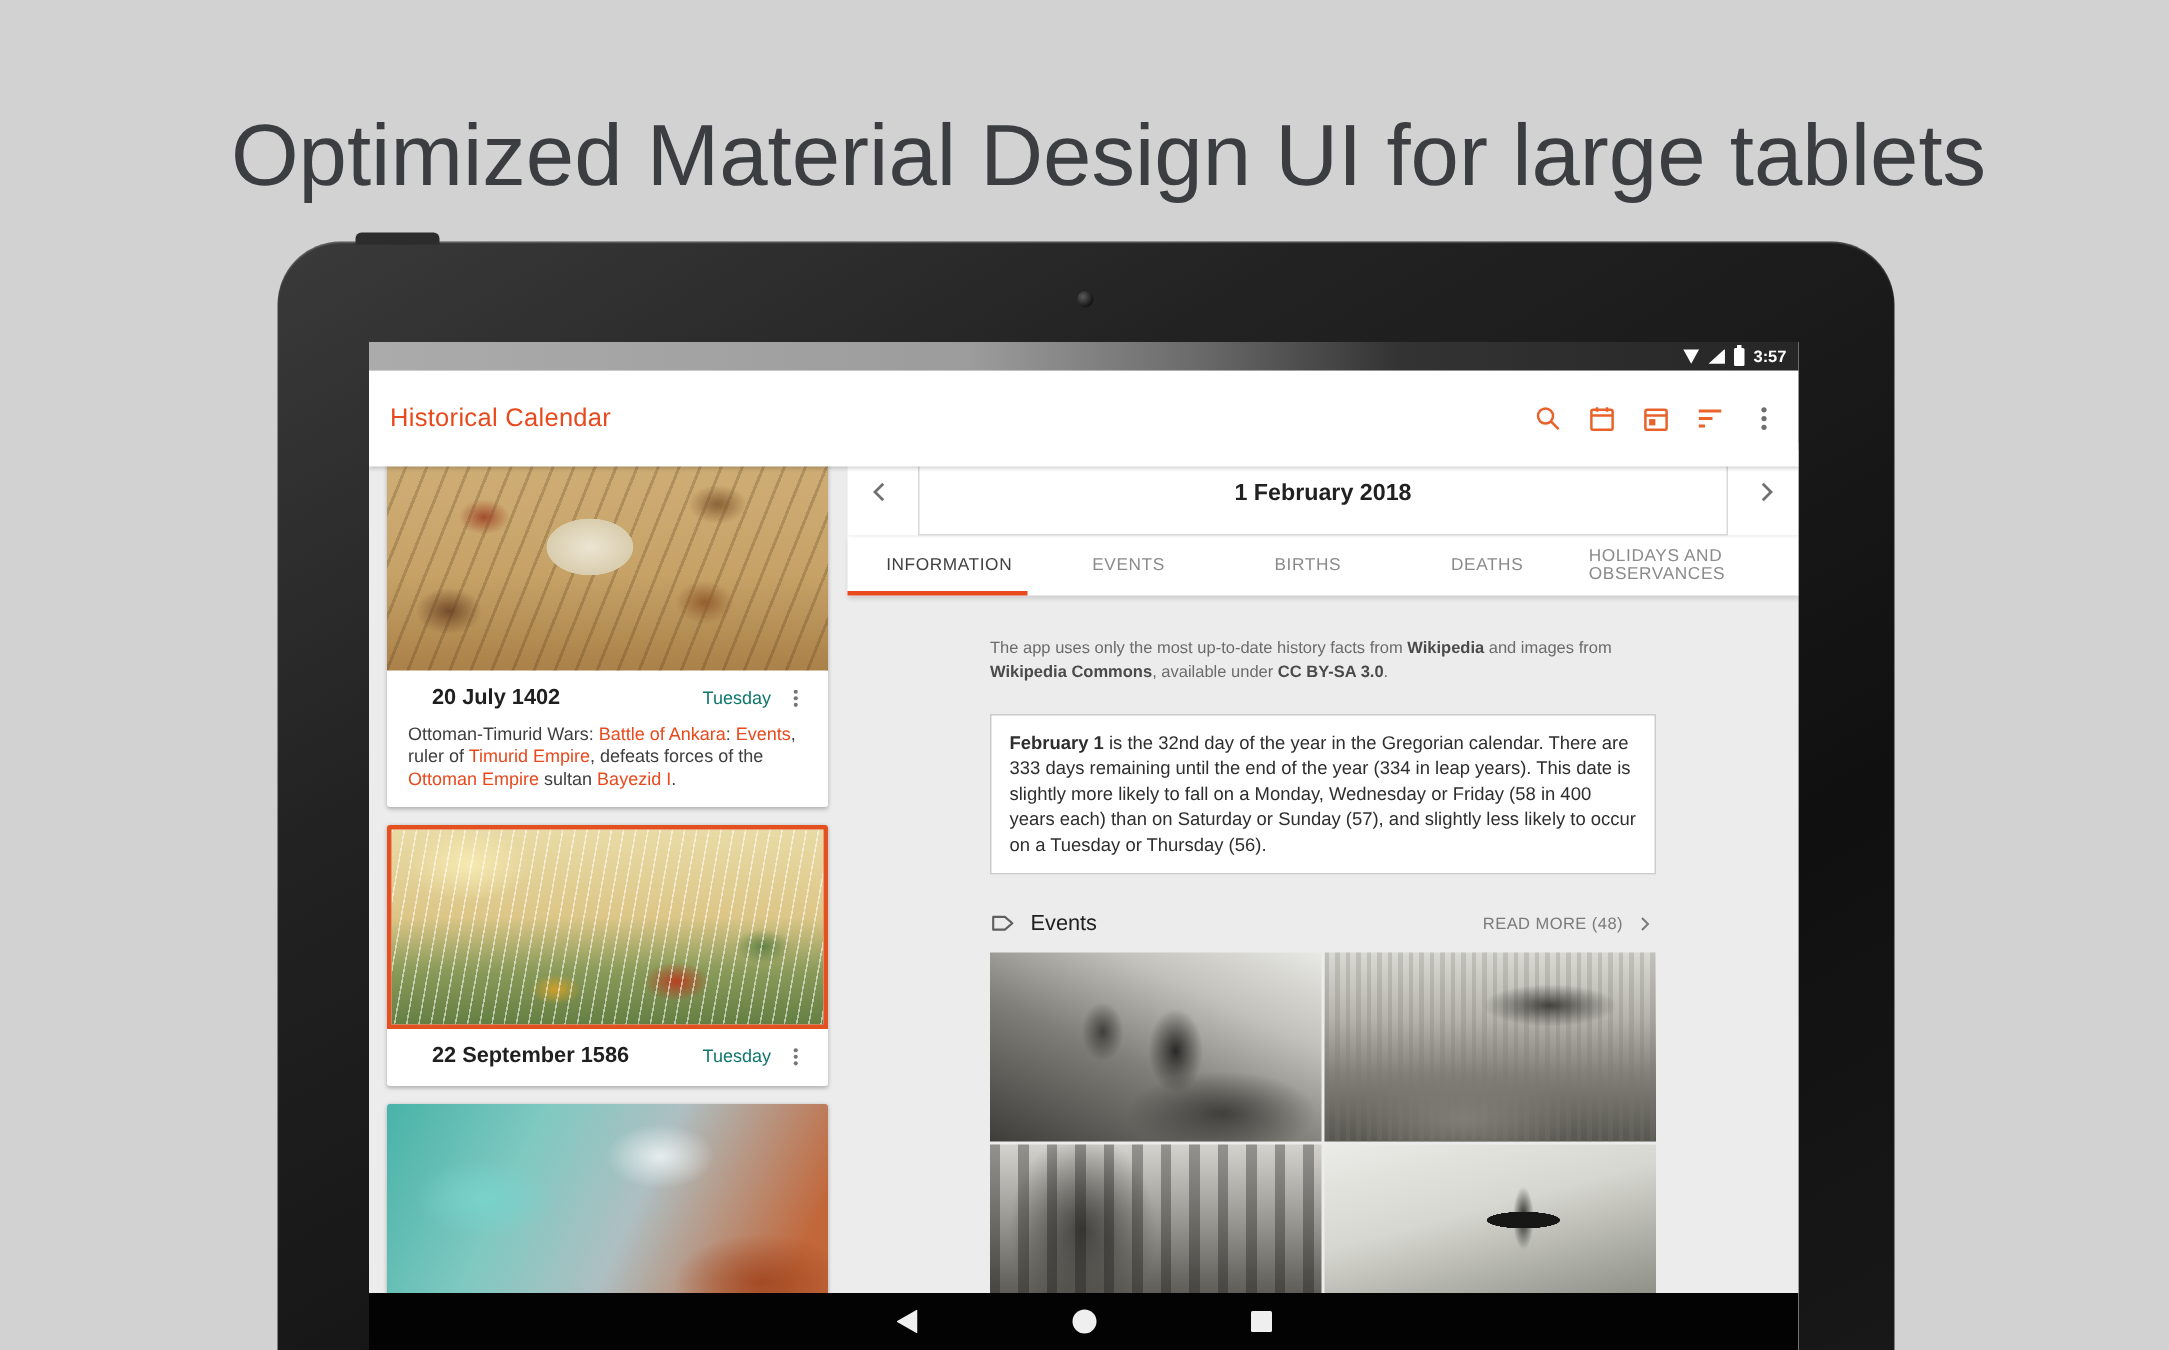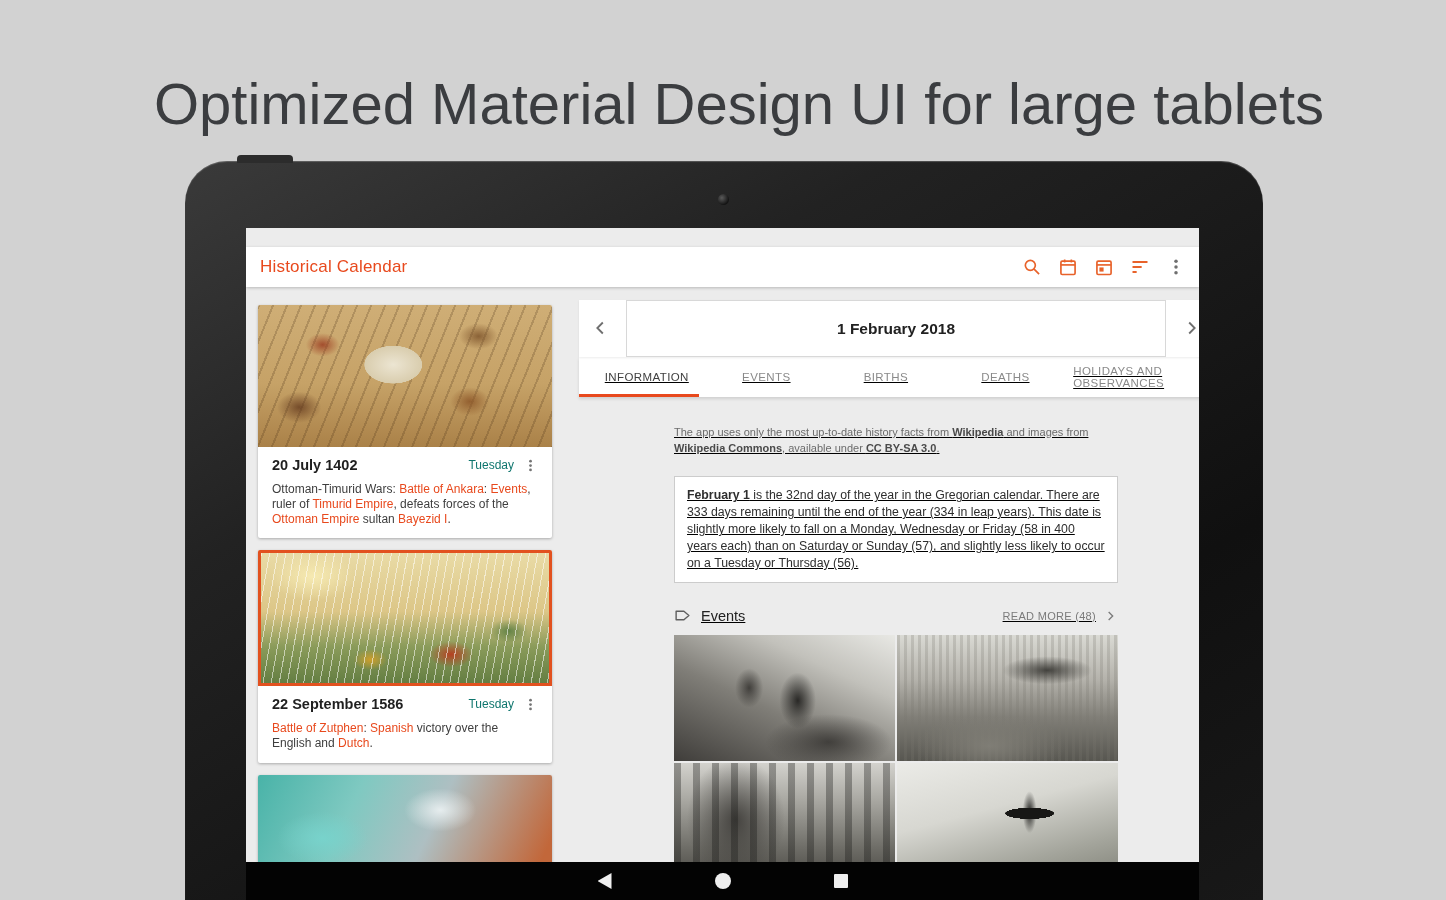--- a/index.html
+++ b/index.html
@@ -44,21 +44,21 @@
     display:flex; justify-content:flex-end; align-items:center; gap:6px; padding-right:8px;
   }
   .sb-wifi   { width:11px; height:10px; background:#fff; clip-path:polygon(0 0,100% 0,50% 100%); }
   .sb-signal { width:11px; height:10px; background:#fff; clip-path:polygon(100% 0,100% 100%,0 100%); }
   .sb-batt   { width:7px; height:12px; background:#fff; border-radius:1px; position:relative; }
   .sb-batt::before { content:""; position:absolute; top:-2px; left:2px; width:3px; height:2px; background:#fff; }
   .sb-time   { color:#fff; font-size:11px; font-weight:700; }
 
   
   .toolbar {
-    position:absolute; top:19px; left:0; right:0; height:40px; z-index:25;
+    position:absolute; top:19px; left:0; right:0; height:64px; z-index:25;
     background:#fff; display:flex; align-items:center; padding:0 12px 0 14px;
     box-shadow:0 1px 3px rgba(0,0,0,0.22);
   }
   .app-title { color:#e8491d; font-size:17px; font-weight:500; letter-spacing:0.2px; }
   .toolbar-icons { margin-left:auto; display:flex; align-items:center; gap:14px; }
   .tb-btn { width:22px; height:22px; display:flex; align-items:center; justify-content:center; color:#e8622a; background:none; border:none; padding:0; cursor:pointer; }
   .tb-btn.gray { color:#6f6f6f; }
   .tb-btn svg { width:20px; height:20px; }
 
   .content-bg { position:absolute; top:67px; left:0; right:0; bottom:0; background:#ececec; }
@@ -89,30 +89,30 @@
   }
   .img-abstract {
     height:140px;
     background:
       radial-gradient(ellipse 70px 40px at 22% 45%, rgba(120,212,205,0.9), rgba(120,212,205,0) 65%),
       radial-gradient(ellipse 60px 36px at 62% 25%, rgba(236,242,243,0.9), rgba(236,242,243,0) 60%),
       radial-gradient(ellipse 90px 50px at 85% 85%, rgba(160,70,32,0.9), rgba(160,70,32,0) 65%),
       linear-gradient(115deg,#49b3a8 0%,#7fc9c1 30%,#aebfc2 55%,#c2673a 90%);
   }
   .card-body { padding:10px 14px 12px; }
-  .card-title-row { display:flex; align-items:center; }
+  .card-title-row { display:flex; align-items:center;margin-left:16px; }
   .card-date { font-size:14.5px; font-weight:700; color:#1f1f1f; }
   .card-weekday { margin-left:auto; font-size:12px; color:#0f766e; padding-right:8px; }
   .card-menu { width:16px; height:16px; color:#757575; background:none; border:none; padding:0; cursor:pointer; display:flex; align-items:center; justify-content:center; }
   .card-menu svg { width:15px; height:15px; }
   .card-desc { margin-top:9px; font-size:12px; line-height:1.23; color:#3e3e3e; }
   .link { color:#e8491d; }
 
   
-  .main { position:absolute; left:333px; top:72px; width:634px;text-decoration:underline; }
+  .main { position:absolute; left:319px; top:72px; width:634px; }
   .datenav { height:57px; background:#fff; position:relative; box-shadow:0 1px 2px rgba(0,0,0,0.08); }
   .datenav-box {
     position:absolute; left:47px; right:47px; top:0; bottom:0;
     border:1px solid #d8d8d8; display:flex; align-items:center; justify-content:center;
   }
   .datenav-date { font-size:15.5px; font-weight:700; color:#212121; }
   .chev-btn { position:absolute; top:50%; transform:translateY(-50%); width:24px; height:24px; color:#6f6f6f; background:none; border:none; padding:0; cursor:pointer; }
   .chev-btn svg { width:22px; height:22px; }
   .chev-left { left:10px; } .chev-right { right:10px; }
 
@@ -172,20 +172,26 @@
 <body>
 
 <h1 class="headline">Optimized Material Design UI for large tablets</h1>
 
 <div class="tablet">
   <div class="power-button"></div>
   <div class="camera"></div>
 
   <div class="screen">
 
+    <div class="status-bar">
+      <span class="sb-wifi"></span>
+      <span class="sb-signal"></span>
+      <span class="sb-batt"></span>
+      <span class="sb-time">3:57</span>
+    </div>
 
     <div class="toolbar">
       <span class="app-title">Historical Calendar</span>
       <div class="toolbar-icons">
         <button class="tb-btn">
           <svg viewBox="0 0 24 24" fill="none" stroke="currentColor" stroke-width="2">
               <circle cx="10" cy="10" r="6"></circle>
               <line x1="14.5" y1="14.5" x2="20.5" y2="20.5"></line>
             </svg>
         </button>
@@ -250,21 +256,20 @@
             <span class="card-date">22 September 1586</span>
             <span class="card-weekday">Tuesday</span>
             <button class="card-menu">
               <svg viewBox="0 0 24 24" fill="currentColor">
                   <circle cx="12" cy="5" r="2.2"></circle>
                   <circle cx="12" cy="12" r="2.2"></circle>
                   <circle cx="12" cy="19" r="2.2"></circle>
                 </svg>
             </button>
           </div>
-          <div class="card-desc"><span class="link">Battle of Zutphen</span><span>: </span><span class="link">Spanish</span><span> victory over the English and </span><span class="link">Dutch</span><span>.</span></div>
         </div>
       </div>
 
       <div class="card">
         <div class="card-img img-abstract"></div>
       </div>
     </div>
 
     <div class="main">
 

